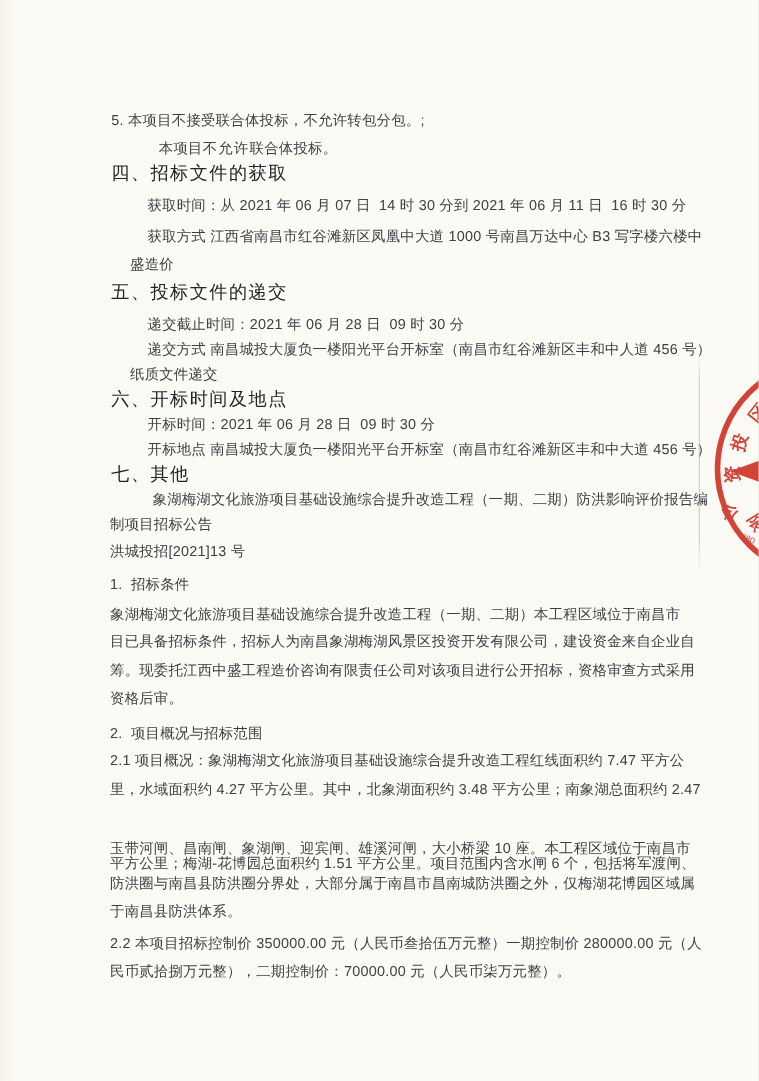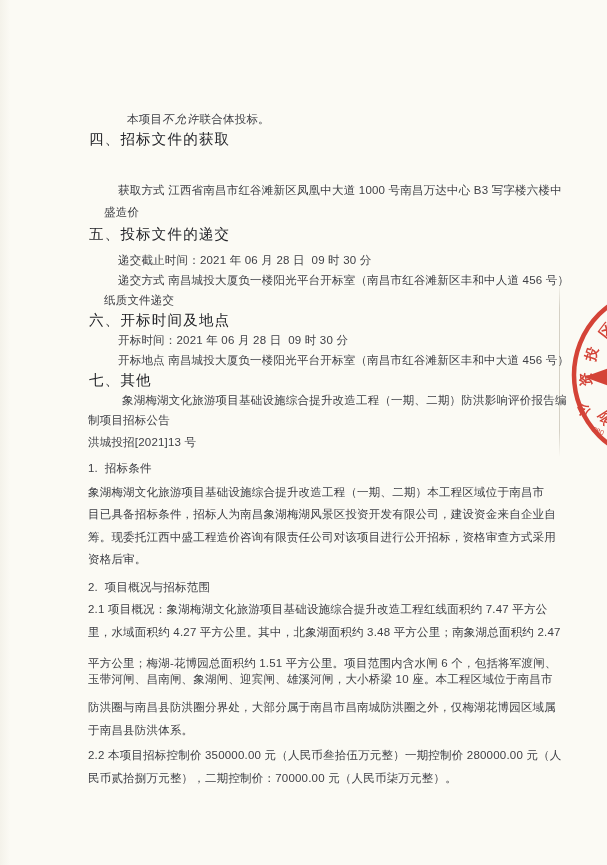--- a/index.html
+++ b/index.html
@@ -3,35 +3,37 @@
 <meta charset="utf-8">
 <style>
   html,body{margin:0;padding:0;}
   body{width:607px;height:865px;background:#e8e6e0;font-family:"Liberation Sans",sans-serif;}
   .page{position:relative;width:607px;height:865px;overflow:hidden;
         background:linear-gradient(90deg,#f4f2ea 0px,#fbfaf4 10px,#fbfaf4 100%);
         color:#3f4046;}
   .line{position:absolute;white-space:pre;font-size:11.5px;letter-spacing:.2px;
         color:#3f4046;line-height:14px;}
   .h{font-weight:normal;font-size:14.5px;letter-spacing:1.2px;color:#232429;}
-  .em-italic{font-style:italic;font-family:"Liberation Serif",serif;letter-spacing:1px;}
+  .em-italic{font-family:"Liberation Serif",serif;letter-spacing:1px;}
   .page-edge-line{position:absolute;left:559px;top:282px;width:1px;height:175px;
         background:linear-gradient(180deg,rgba(150,140,120,0) 0%,rgba(150,140,120,.38) 15%,
         rgba(150,140,120,.38) 85%,rgba(150,140,120,0) 100%);}
   .seal{position:absolute;left:550px;top:265px;width:220px;height:220px;}
 </style>
 </head>
 <body>
 
 <div class="page">
 
+  <div class="line" style="top:90px;left:89px">5. 本项目不接受联合体投标，不允许转包分包。;</div>
 
   <div class="line" style="top:112px;left:127px"><span>本项目</span><span class="em-italic">不允许</span><span>联合体投标。</span></div>
 
   <div class="line h" style="top:132px;left:89px">四、招标文件的获取</div>
+  <div class="line" style="top:158px;left:118px">获取时间：从 2021 年 06 月 07 日  14 时 30 分到 2021 年 06 月 11 日  16 时 30 分</div>
   <div class="line" style="top:183px;left:118px">获取方式 江西省南昌市红谷滩新区凤凰中大道 1000 号南昌万达中心 B3 写字楼六楼中</div>
   <div class="line" style="top:205px;left:104px">盛造价</div>
 
   <div class="line h" style="top:227px;left:89px">五、投标文件的递交</div>
   <div class="line" style="top:253px;left:118px">递交截止时间：2021 年 06 月 28 日  09 时 30 分</div>
   <div class="line" style="top:273px;left:118px">递交方式 南昌城投大厦负一楼阳光平台开标室（南昌市红谷滩新区丰和中人道 456 号）</div>
   <div class="line" style="top:293px;left:104px">纸质文件递交</div>
 
   <div class="line h" style="top:313px;left:89px">六、开标时间及地点</div>
   <div class="line" style="top:333px;left:118px">开标时间：2021 年 06 月 28 日  09 时 30 分</div>
@@ -44,21 +46,21 @@
 
   <div class="line" style="top:461px;left:88px">1.  招标条件</div>
   <div class="line" style="top:485px;left:88px">象湖梅湖文化旅游项目基础设施综合提升改造工程（一期、二期）本工程区域位于南昌市</div>
   <div class="line" style="top:507px;left:88px">目已具备招标条件，招标人为南昌象湖梅湖风景区投资开发有限公司，建设资金来自企业自</div>
   <div class="line" style="top:530px;left:88px">筹。现委托江西中盛工程造价咨询有限责任公司对该项目进行公开招标，资格审查方式采用</div>
   <div class="line" style="top:552px;left:88px">资格后审。</div>
 
   <div class="line" style="top:580px;left:88px">2.  项目概况与招标范围</div>
   <div class="line" style="top:602px;left:88px">2.1 项目概况：象湖梅湖文化旅游项目基础设施综合提升改造工程红线面积约 7.47 平方公</div>
   <div class="line" style="top:625px;left:88px">里，水域面积约 4.27 平方公里。其中，北象湖面积约 3.48 平方公里；南象湖总面积约 2.47</div>
-  <div class="line" style="top:656px;left:88px">平方公里；梅湖-花博园总面积约 1.51 平方公里。项目范围内含水闸 6 个，包括将军渡闸、</div>
+  <div class="line" style="top:684px;left:88px">平方公里；梅湖-花博园总面积约 1.51 平方公里。项目范围内含水闸 6 个，包括将军渡闸、</div>
   <div class="line" style="top:672px;left:88px">玉带河闸、昌南闸、象湖闸、迎宾闸、雄溪河闸，大小桥梁 10 座。本工程区域位于南昌市</div>
   <div class="line" style="top:700px;left:88px">防洪圈与南昌县防洪圈分界处，大部分属于南昌市昌南城防洪圈之外，仅梅湖花博园区域属</div>
   <div class="line" style="top:723px;left:88px">于南昌县防洪体系。</div>
   <div class="line" style="top:748px;left:88px">2.2 本项目招标控制价 350000.00 元（人民币叁拾伍万元整）一期控制价 280000.00 元（人</div>
   <div class="line" style="top:771px;left:88px">民币贰拾捌万元整），二期控制价：70000.00 元（人民币柒万元整）。</div>
 
   <div class="page-edge-line"></div>
 
   <svg class="seal" viewBox="0 0 220 220" aria-hidden="true">
     <g opacity="0.88">

